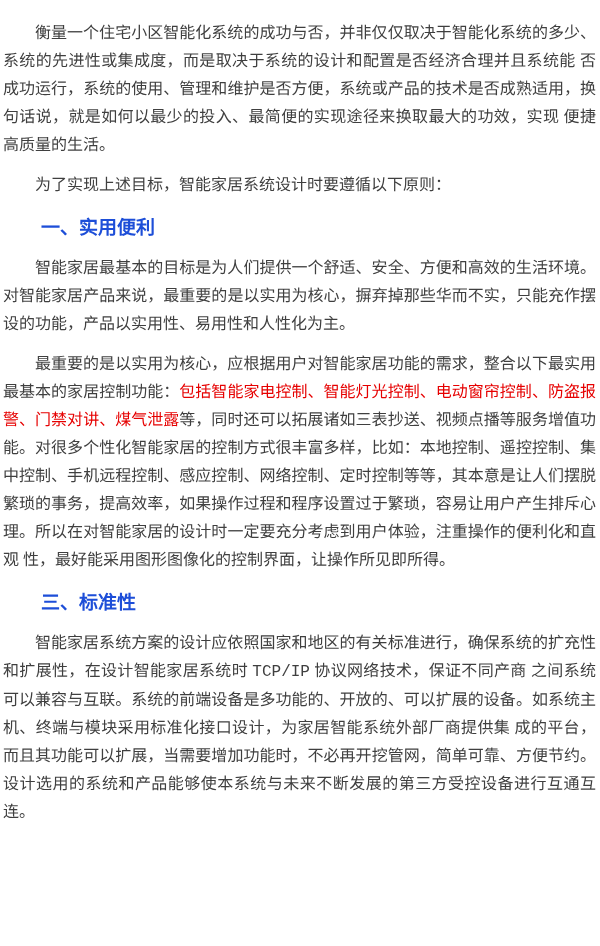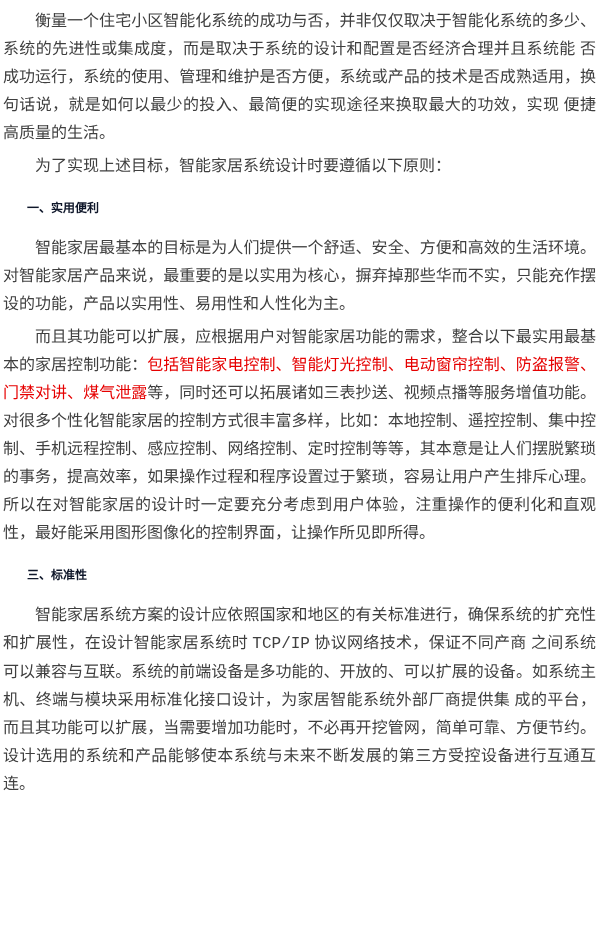--- a/index.html
+++ b/index.html
@@ -10,51 +10,50 @@
     background: #ffffff;
     font-family: "Liberation Serif", "DejaVu Serif", serif;
     color: #3f3f3f;
     font-size: 16px;
     line-height: 28px;
     padding: 7px 4px 8px 3px;
     overflow-x: hidden;
   }
   article { width: 100%; }
   .para {
-    margin: 0 0 5px 0;
+    margin: 12px 0 5px 0;
     text-indent: 2em;
     text-align: justify;
   }
   .section-heading {
-    font-size: 12px;
+    font-size: 19px;
     font-weight: bold;
-    color: #0f172a;
+    color: #1d4ed8;
     margin: 15px 0 11px 0;
     text-indent: 2em;
     line-height: 28px;
-    font-family: Liberation Mono, monospace;
   }
   .section-heading:last-child { margin-bottom: 0; }
   .red-text { color: #e60000; }
   .latin-text { font-family: Liberation Mono, monospace; }
 </style>
 </head>
 <body>
 
 <article>
 
   <p class="para">衡量一个住宅小区智能化系统的成功与否，并非仅仅取决于智能化系统的多少、系统的先进性或集成度，而是取决于系统的设计和配置是否经济合理并且系统能 否成功运行，系统的使用、管理和维护是否方便，系统或产品的技术是否成熟适用，换句话说，就是如何以最少的投入、最简便的实现途径来换取最大的功效，实现 便捷高质量的生活。</p>
 
   <p class="para">为了实现上述目标，智能家居系统设计时要遵循以下原则：</p>
 
   <h2 class="section-heading">一、实用便利</h2>
 
   <p class="para">智能家居最基本的目标是为人们提供一个舒适、安全、方便和高效的生活环境。对智能家居产品来说，最重要的是以实用为核心，摒弃掉那些华而不实，只能充作摆设的功能，产品以实用性、易用性和人性化为主。</p>
 
-  <p class="para"><span>而且其功能可以扩展，应根据用户对智能家居功能的需求，整合以下最实用最基本的家居控制功能：</span><span class="red-text">包括智能家电控制、智能灯光控制、电动窗帘控制、防盗报警、门禁对讲、煤气泄露</span><span>等，同时还可以拓展诸如三表抄送、视频点播等服务增值功能。对很多个性化智能家居的控制方式很丰富多样，比如：本地控制、遥控控制、集中控制、手机远程控制、感应控制、网络控制、定时控制等等，其本意是让人们摆脱繁琐的事务，提高效率，如果操作过程和程序设置过于繁琐，容易让用户产生排斥心理。所以在对智能家居的设计时一定要充分考虑到用户体验，注重操作的便利化和直观 性，最好能采用图形图像化的控制界面，让操作所见即所得。</span></p>
+  <p class="para"><span>最重要的是以实用为核心，应根据用户对智能家居功能的需求，整合以下最实用最基本的家居控制功能：</span><span class="red-text">包括智能家电控制、智能灯光控制、电动窗帘控制、防盗报警、门禁对讲、煤气泄露</span><span>等，同时还可以拓展诸如三表抄送、视频点播等服务增值功能。对很多个性化智能家居的控制方式很丰富多样，比如：本地控制、遥控控制、集中控制、手机远程控制、感应控制、网络控制、定时控制等等，其本意是让人们摆脱繁琐的事务，提高效率，如果操作过程和程序设置过于繁琐，容易让用户产生排斥心理。所以在对智能家居的设计时一定要充分考虑到用户体验，注重操作的便利化和直观 性，最好能采用图形图像化的控制界面，让操作所见即所得。</span></p>
 
 
 
   <h2 class="section-heading">三、标准性</h2>
 
   <p class="para"><span>智能家居系统方案的设计应依照国家和地区的有关标准进行，确保系统的扩充性和扩展性，在设计智能家居系统时 </span><span class="latin-text">TCP/IP</span><span> 协议网络技术，保证不同产商 之间系统可以兼容与互联。系统的前端设备是多功能的、开放的、可以扩展的设备。如系统主机、终端与模块采用标准化接口设计，为家居智能系统外部厂商提供集 成的平台，而且其功能可以扩展，当需要增加功能时，不必再开挖管网，简单可靠、方便节约。设计选用的系统和产品能够使本系统与未来不断发展的第三方受控设备进行互通互连。</span></p>
 
 </article>
 
 </body></html>

